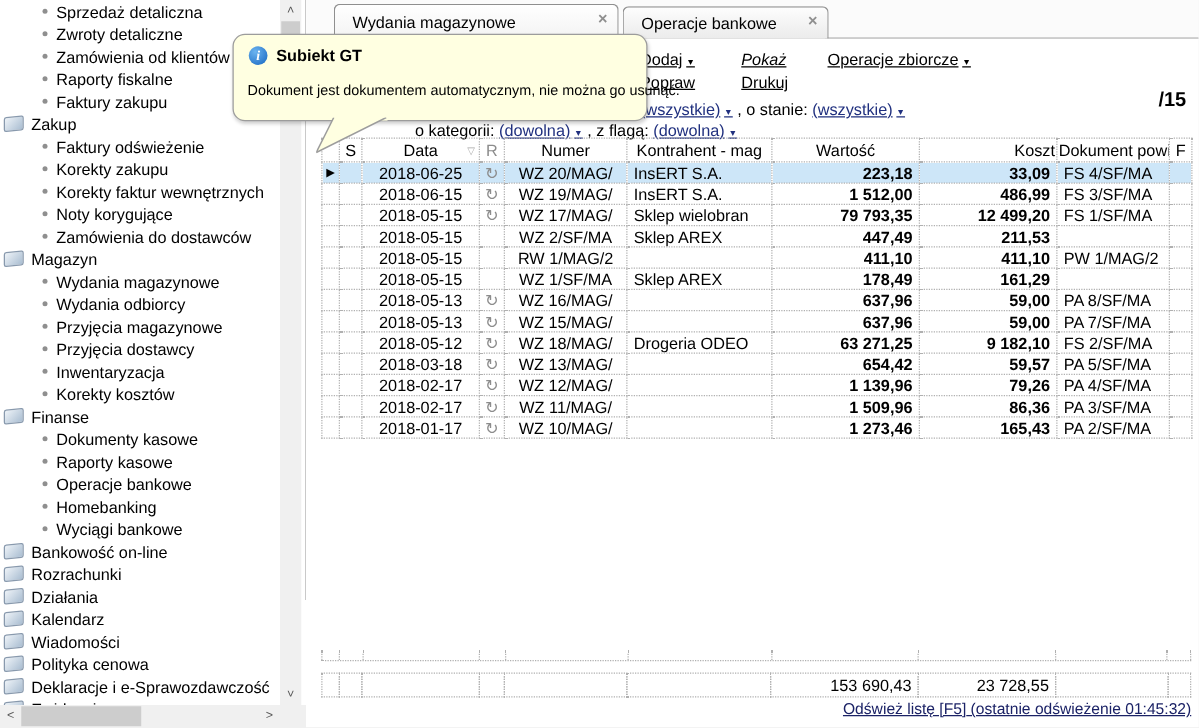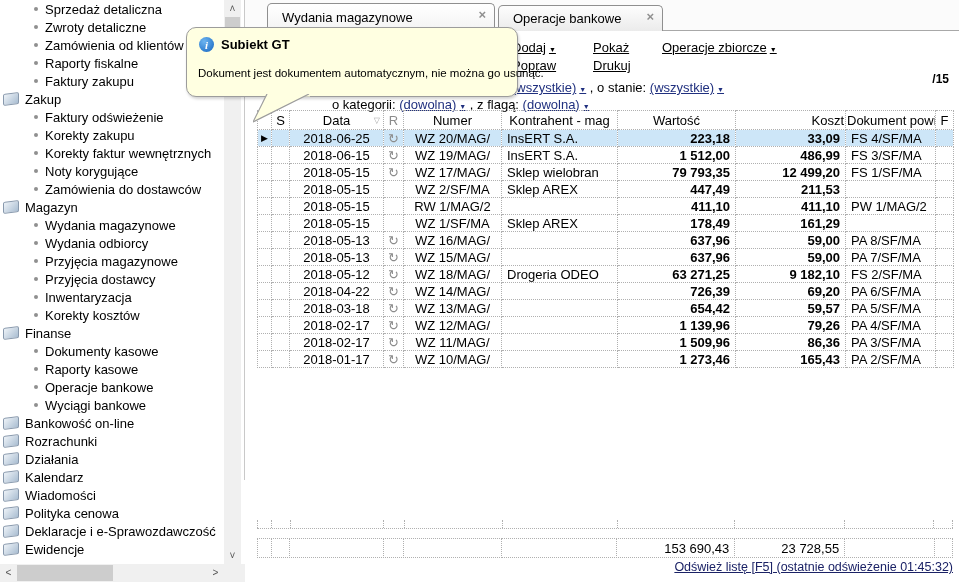--- a/index.html
+++ b/index.html
@@ -32,21 +32,21 @@
   .tab.active{left:22px;top:3px;width:228px;height:28px;z-index:6;background:linear-gradient(#fff,#f3f3f3);}
   .tab.t2{left:253px;top:5px;width:165px;height:26px;}
   .tab-label{margin-left:14px;}
   .tabx{position:absolute;right:8px;top:3px;color:#8f8f8f;font-weight:bold;font-size:13px;cursor:pointer;}
 
   .panel{position:absolute;left:0;top:31px;width:714px;height:551px;background:#fff;}
   .tlink{position:absolute;font-size:13px;color:#000;text-decoration:underline;white-space:nowrap;cursor:pointer;}
   .arr{font-size:7px;margin-left:3px;}
   .frow{position:absolute;font-size:13px;white-space:nowrap;}
   .flink{color:#20307f;text-decoration:underline;cursor:pointer;}
-  .count{position:absolute;right:10px;top:41px;font-size:12px;font-weight:bold;}
+  .count{position:absolute;right:10px;top:41px;font-size:16px;font-weight:bold;}
 
   
   .grid{position:absolute;left:12px;top:79px;width:696px;border-collapse:collapse;table-layout:fixed;font-size:13px;}
   .grid th,.grid td{border:1px dotted #b0b0b0;height:17px;padding:0 5px;white-space:nowrap;overflow:hidden;box-sizing:border-box;}
   .grid th{height:19px;font-weight:normal;text-align:center;padding:0 1px;position:relative;cursor:pointer;}
   .grid tr.sel td{background:#cde6f8;}
   .c-sel{padding:0 !important;text-align:center;font-size:9px;}
   .c-r{padding:0 !important;text-align:center;color:#8c8c8c;}
   .c-wart,.c-koszt{text-align:right;font-weight:bold;}
   .c-data,.c-numer{text-align:center;}
@@ -168,20 +168,24 @@
         <div class="sb-row">
           <span class="sb-bullet"></span>
           <span class="sb-label">Raporty kasowe</span>
         </div>
         <div class="sb-row">
           <span class="sb-bullet"></span>
           <span class="sb-label">Operacje bankowe</span>
         </div>
         <div class="sb-row">
           <span class="sb-bullet"></span>
+          <span class="sb-label">Homebanking</span>
+        </div>
+        <div class="sb-row">
+          <span class="sb-bullet"></span>
           <span class="sb-label">Wyciągi bankowe</span>
         </div>
         <div class="sb-row">
           <span class="sb-ico"></span>
           <span class="sb-label">Bankowość on-line</span>
         </div>
         <div class="sb-row">
           <span class="sb-ico"></span>
           <span class="sb-label">Rozrachunki</span>
         </div>
@@ -235,21 +239,21 @@
       <div class="tab t2">
         <span class="tab-label">Operacje bankowe</span>
         <span class="tabx">×</span>
       </div>
     </div>
 
     <div class="panel">
 
       <a class="tlink" style="left:267px;top:9px;"><span>Dodaj</span><span class="arr">▼</span></a>
       <a class="tlink" style="left:267px;top:27px;"><span>Popraw</span></a>
-      <a class="tlink" style="left:348px;top:9px;"><span>Pokaż</span></a>
+      <a class="tlink" style="left:348px;top:9px;font-style:italic;"><span>Pokaż</span></a>
       <a class="tlink" style="left:348px;top:27px;"><span>Drukuj</span></a>
       <a class="tlink" style="left:417px;top:9px;"><span>Operacje zbiorcze</span><span class="arr">▼</span></a>
 
       <div class="frow" style="left:267px;top:49px;">
         <span class="flink"><span>(wszystkie)</span><span class="arr">▼</span></span><span> , o stanie: </span><span class="flink"><span>(wszystkie)</span><span class="arr">▼</span></span>
       </div>
       <div class="frow" style="left:87px;top:66px;">
         <span>o kategorii: </span><span class="flink"><span>(dowolna)</span><span class="arr">▼</span></span><span> , z flagą: </span><span class="flink"><span>(dowolna)</span><span class="arr">▼</span></span>
       </div>
 
@@ -387,32 +391,20 @@
               <td class="c-numer">WZ 18/MAG/</td>
               <td class="c-kontr">Drogeria ODEO</td>
               <td class="c-wart">63 271,25</td>
               <td class="c-koszt">9 182,10</td>
               <td class="c-dok">FS 2/SF/MA</td>
               <td class="c-f"></td>
             </tr>
             <tr>
               <td class="c-sel"></td>
               <td class="c-s"></td>
-              <td class="c-data">2018-04-22</td>
-              <td class="c-r">↻</td>
-              <td class="c-numer">WZ 14/MAG/</td>
-              <td class="c-kontr"></td>
-              <td class="c-wart">726,39</td>
-              <td class="c-koszt">69,20</td>
-              <td class="c-dok">PA 6/SF/MA</td>
-              <td class="c-f"></td>
-            </tr>
-            <tr>
-              <td class="c-sel"></td>
-              <td class="c-s"></td>
               <td class="c-data">2018-03-18</td>
               <td class="c-r">↻</td>
               <td class="c-numer">WZ 13/MAG/</td>
               <td class="c-kontr"></td>
               <td class="c-wart">654,42</td>
               <td class="c-koszt">59,57</td>
               <td class="c-dok">PA 5/SF/MA</td>
               <td class="c-f"></td>
             </tr>
             <tr>

